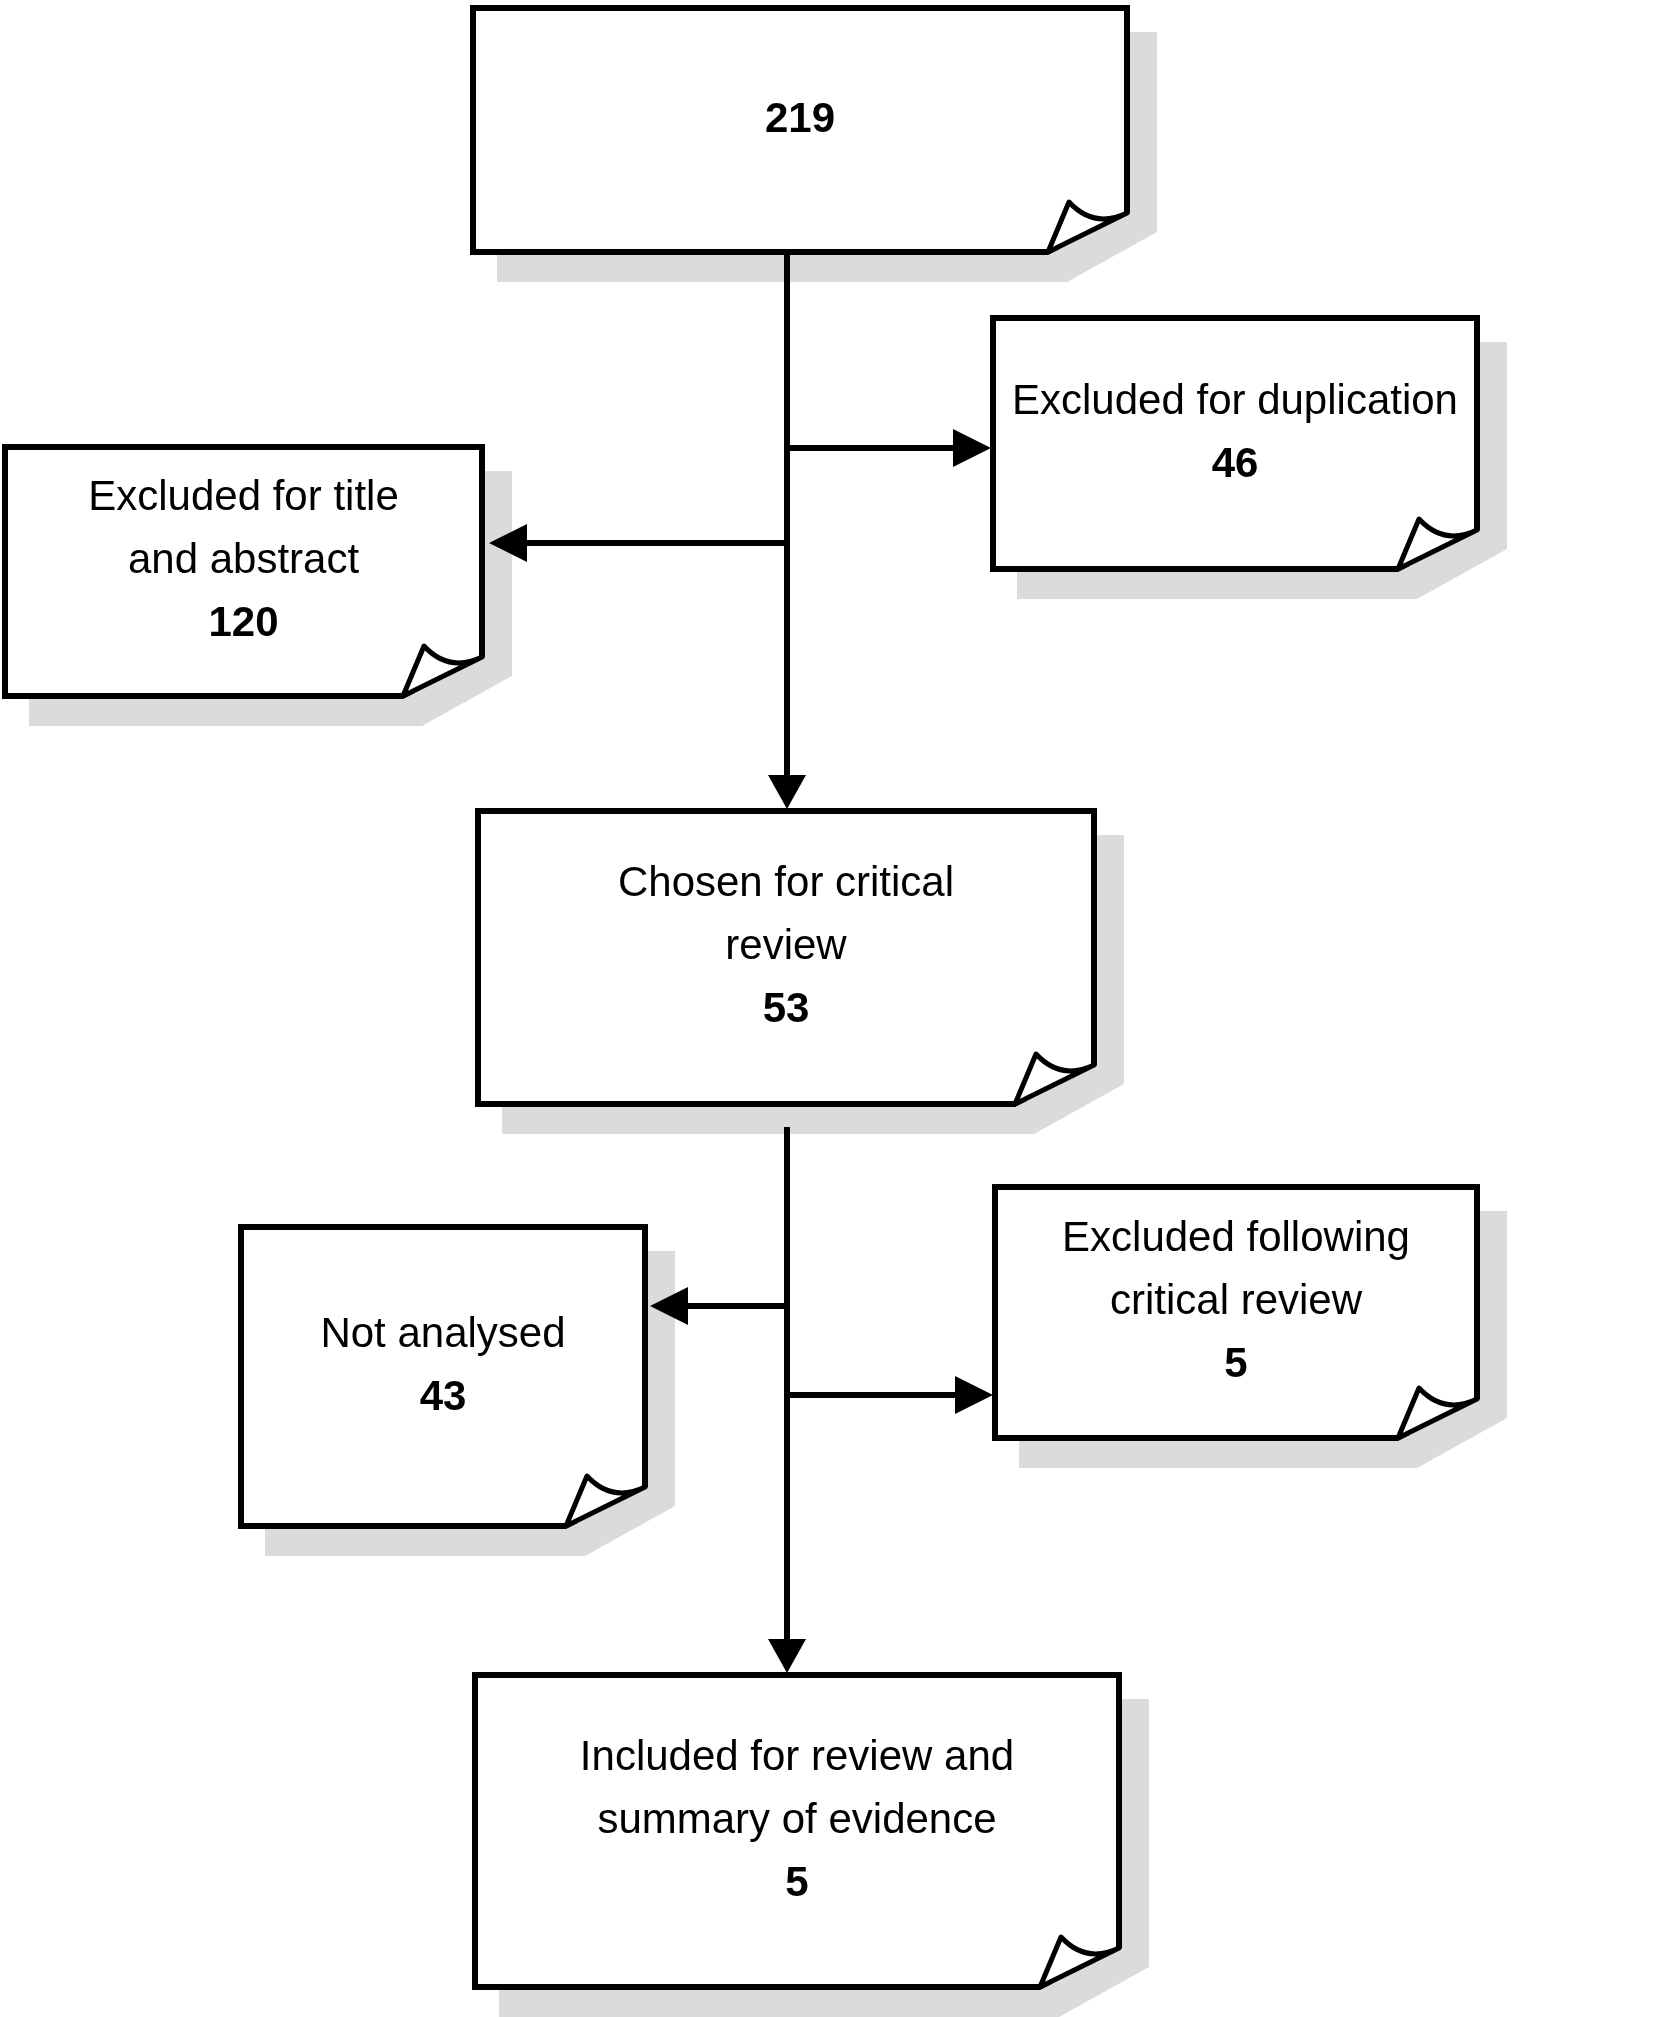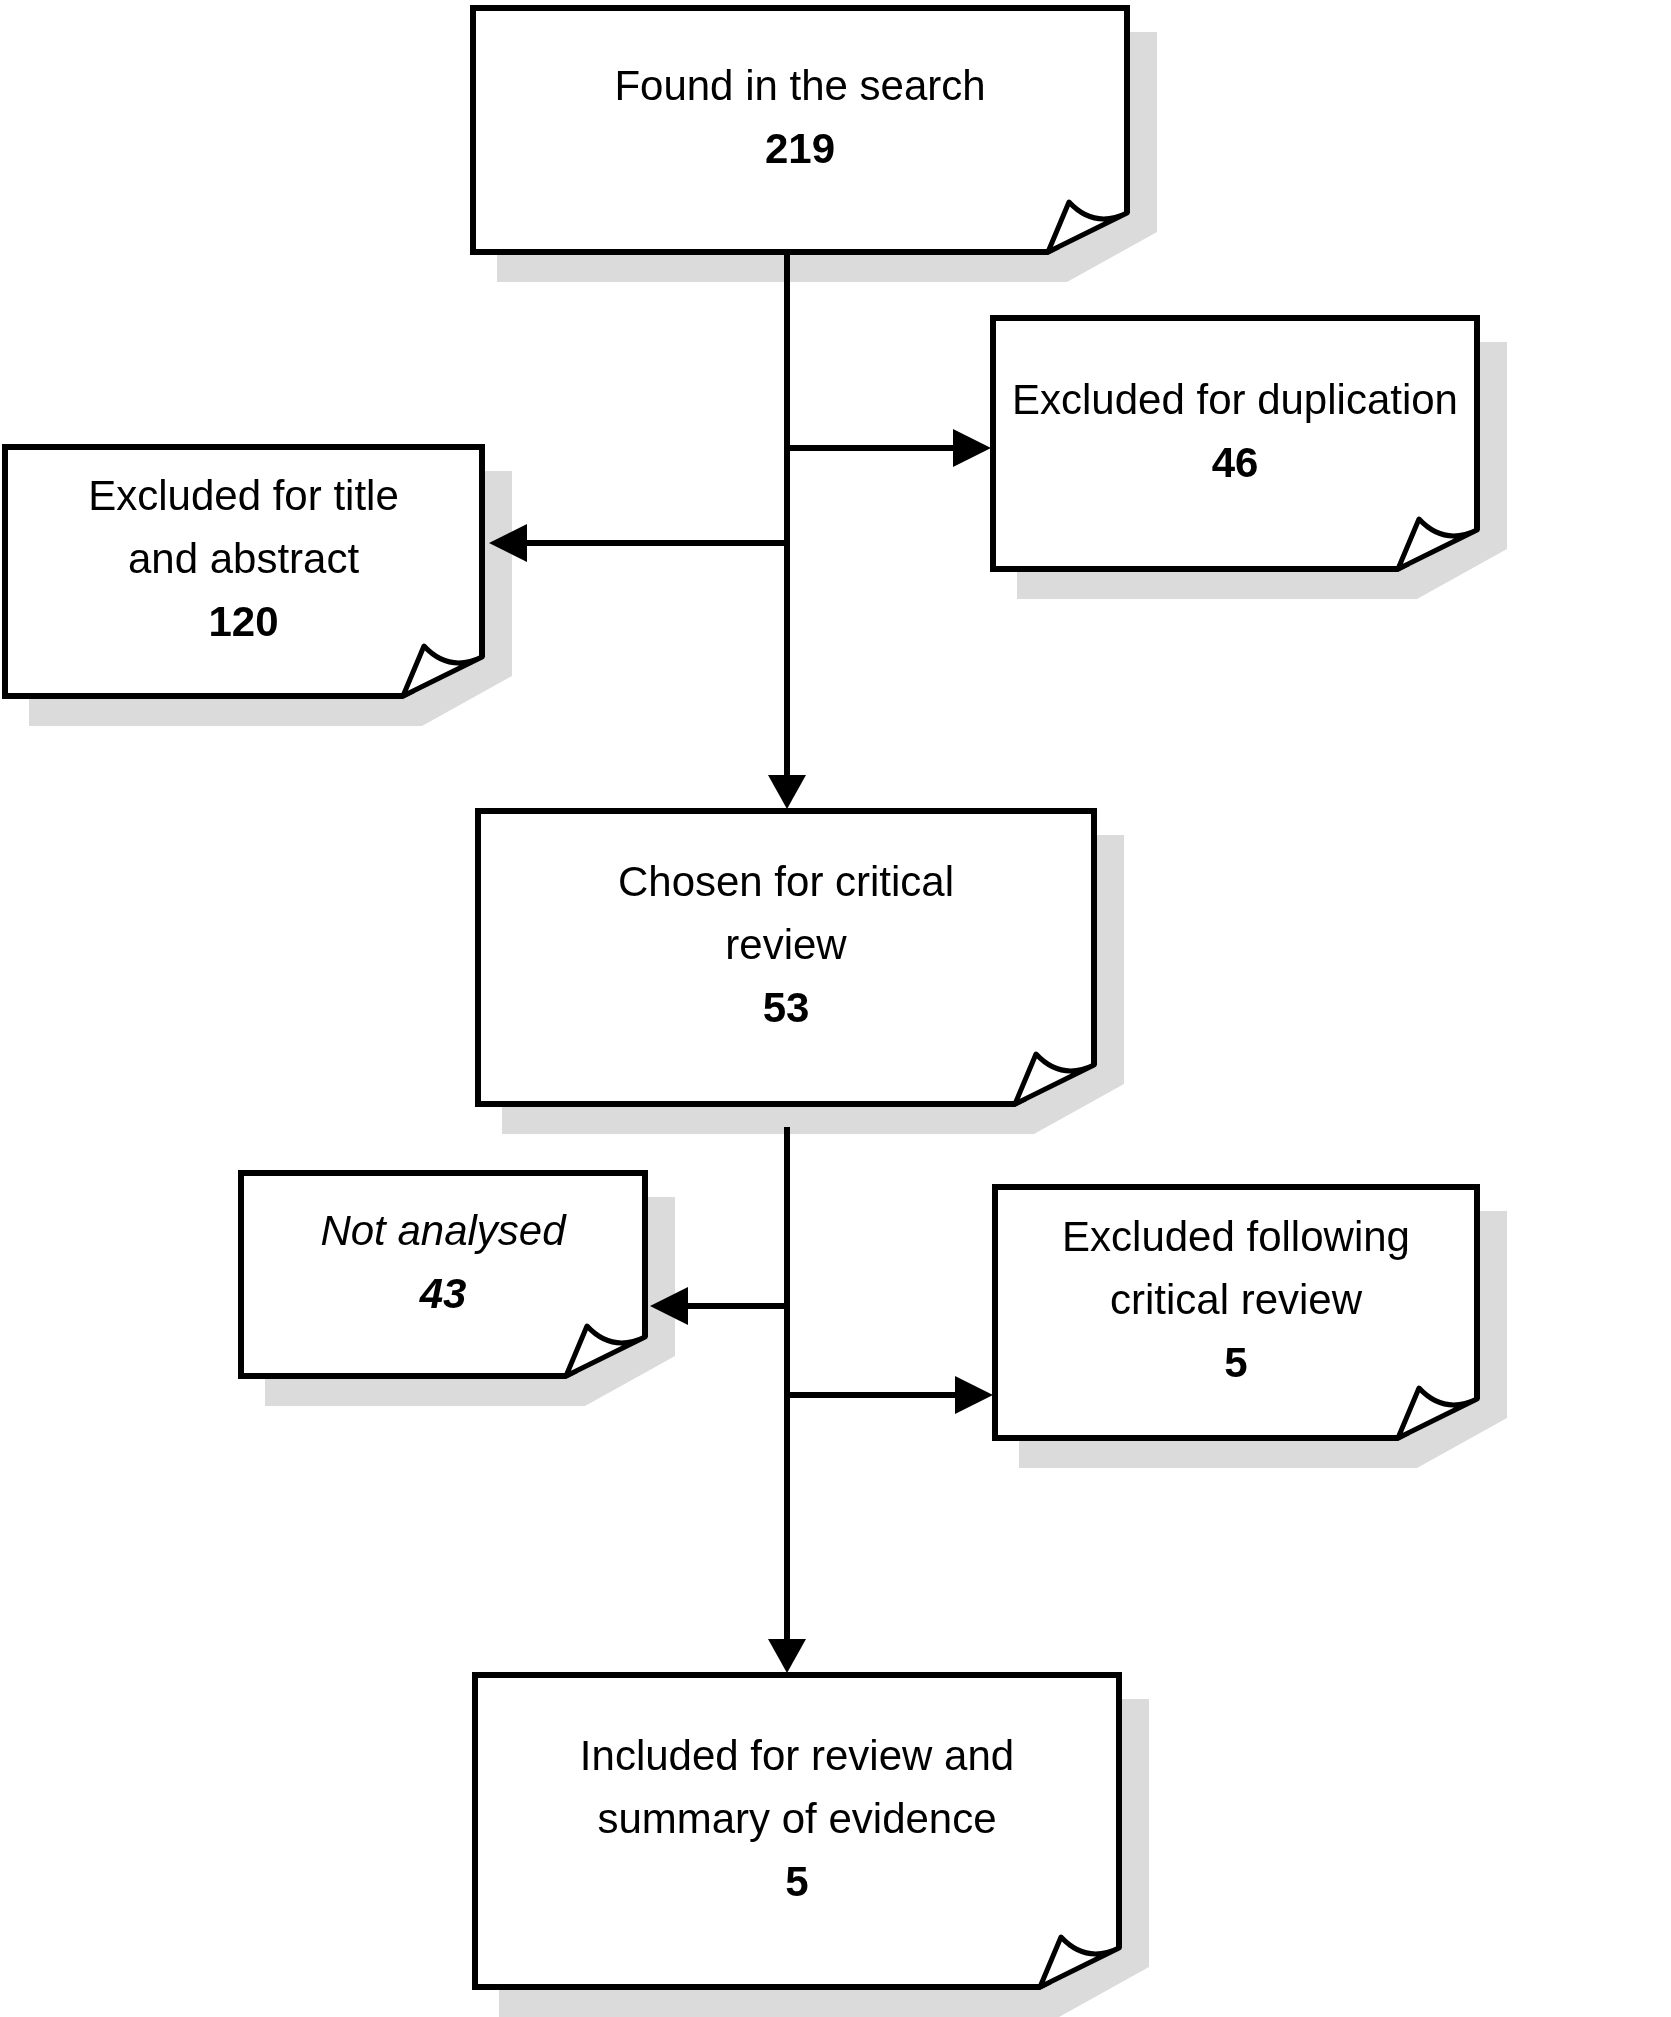--- a/index.html
+++ b/index.html
@@ -71,21 +71,20 @@
   }
 </style>
 </head>
 <body>
 
 <div class="canvas">
 
   <div class="node" style="left:470px; top:5px; width:660px; height:250px;">
     <div class="shadow"></div>
     <div class="box">
-      <div class="line-txt">Found in the search</div>
       <div class="count">219</div>
     </div>
     <svg class="curl" viewBox="0 0 92 62">
       <path d="M10,59 L31,9 Q56,36 89,20 Z" fill="#ffffff" stroke="#000000" stroke-width="5" stroke-linejoin="round"></path>
     </svg>
   </div>
 
   <div class="node" style="left:990px; top:315px; width:490px; height:257px;">
     <div class="shadow"></div>
     <div class="box">
@@ -114,21 +113,21 @@
     <div class="box">
       <div class="line-txt">Chosen for critical</div>
       <div class="line-txt">review</div>
       <div class="count">53</div>
     </div>
     <svg class="curl" viewBox="0 0 92 62">
       <path d="M10,59 L31,9 Q56,36 89,20 Z" fill="#ffffff" stroke="#000000" stroke-width="5" stroke-linejoin="round"></path>
     </svg>
   </div>
 
-  <div class="node" style="left:238px; top:1170px; width:410px; height:209px;font-style:italic;">
+  <div class="node" style="left:238px; top:1224px; width:410px; height:305px;">
     <div class="shadow"></div>
     <div class="box">
       <div class="line-txt">Not analysed</div>
       <div class="count">43</div>
     </div>
     <svg class="curl" viewBox="0 0 92 62">
       <path d="M10,59 L31,9 Q56,36 89,20 Z" fill="#ffffff" stroke="#000000" stroke-width="5" stroke-linejoin="round"></path>
     </svg>
   </div>
 

